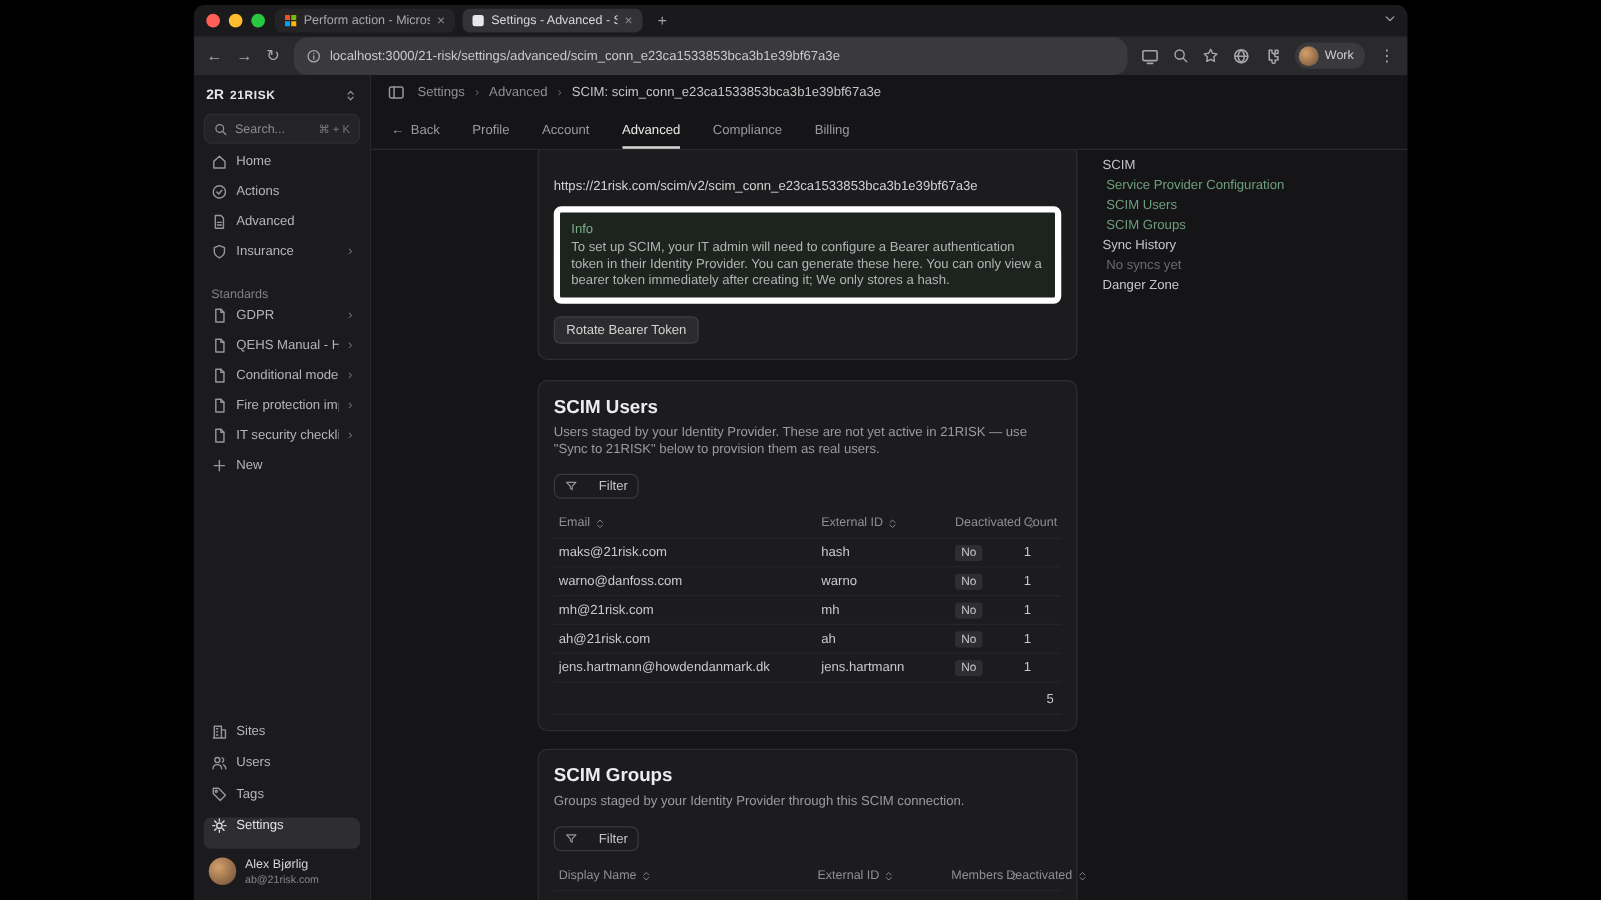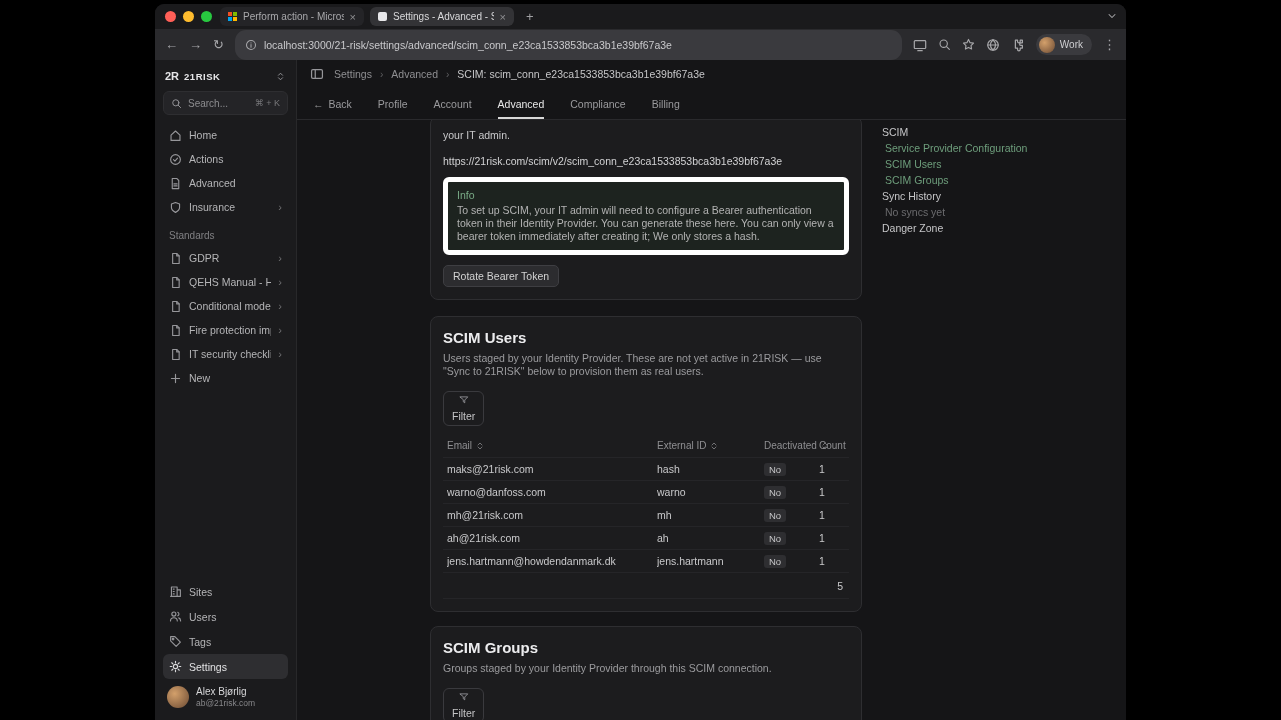--- a/index.html
+++ b/index.html
@@ -42,21 +42,21 @@
   .sidebar { width:142px; background:#1b1b1d; border-right:1px solid #28282a;
              display:flex; flex-direction:column; padding:8px; font-size:10.5px; color:#b5b5b7; }
   .logo-row { display:flex; align-items:flex-end; gap:5px; padding:2px 2px 9px; color:#e6e6e8; }
   .logo-mark { font-weight:bold; font-size:11px; }
   .logo-text { font-weight:bold; font-size:9.5px; letter-spacing:.5px; }
   .logo-row .coll { margin-left:auto; }
   .sic { stroke:#96969a; fill:none; stroke-width:1.4; stroke-linecap:round; stroke-linejoin:round; flex:none; }
   .searchbox { background:#242427; border:1px solid #2e2e31; border-radius:6px; height:24px;
                display:flex; align-items:center; gap:6px; padding:0 7px; color:#8c8c8f; font-size:10px; }
   .kbd { margin-left:auto; color:#77777a; font-size:9px; }
-  .sitem { display:flex; align-items:center; gap:7px; height:24px; padding:0 6px; border-radius:6px; }
+  .sitem { display:flex; align-items:flex-start; gap:7px; height:24px; padding:0 6px; border-radius:6px; }
   .sitem .lbl { white-space:nowrap; overflow:hidden; flex:1; }
   .chev { color:#6f6f72; font-size:11px; }
   .section-h { color:#808083; font-size:10px; padding:11px 6px 5px; }
   .bottom-block { margin-top:auto; }
   .bottom-block .sitem { height:25px; }
   .sitem.active { background:#2e2e31; color:#e2e2e4; }
   .sitem.active .sic { stroke:#d8d8da; }
   .user-row { display:flex; align-items:center; gap:7px; padding:7px 4px 4px; }
   .av22 { width:22px; height:22px; border-radius:50%; flex:none;
           background:radial-gradient(circle at 35% 35%, #d3a06b, #6b4a33); }
@@ -84,22 +84,22 @@
   .scim-url { margin-top:14px; color:#d2d2d4; font-size:10.5px; }
   .infobox { border:5px solid #ffffff; background:#1d231f; border-radius:6px; padding:7px 9px; margin-top:10px; }
   .infobox .t { color:#79ab86; font-size:10.5px; margin-bottom:3px; }
   .infobox .b { color:#b3b3b3; font-size:10.5px; line-height:13px; }
   .btn { display:inline-block; background:#2c2c2f; border:1px solid #3e3e42; border-radius:5px;
          color:#d2d2d2; font-size:10.5px; padding:4px 9px; margin-top:10px; }
 
   .card-tbl { margin-top:16px; }
   .card-title { color:#ececee; font-size:15px; font-weight:bold; }
   .card-desc { margin-top:6px; color:#9b9b9e; font-size:10.5px; line-height:13px; }
-  .filter-btn { display:inline-flex; align-items:center; gap:5px; border:1px solid #3a3a3e;
-                border-radius:6px; padding:3px 8px; color:#c4c4c6; font-size:10.5px; margin-top:13px;flex-direction:column; }
+  .filter-btn { display:inline-flex; align-items:center; gap:17px; border:1px solid #3a3a3e;
+                border-radius:6px; padding:3px 8px; color:#c4c4c6; font-size:10.5px; margin-top:13px; }
   .tbl { margin-top:8px; }
   .trow { display:grid; align-items:center; height:23px; border-bottom:1px solid #252528;
           font-size:10.5px; color:#c9c9cb; padding:0 4px; }
   .g-users { grid-template-columns:210px 107px 55px 1fr; }
   .g-groups { grid-template-columns:207px 107px 44px 1fr; }
   .thead { color:#8f8f92; font-size:10px; height:24px; }
   .thead .hc { display:flex; align-items:center; gap:4px; }
   .cell { white-space:nowrap; overflow:hidden; text-overflow:ellipsis; padding-right:6px; }
   .badge { display:inline-block; background:#2e2e31; border-radius:3px; padding:1px 5px;
            font-size:9.5px; color:#c6c6c8; }
@@ -343,21 +343,20 @@
         <span class="ptab">Account</span>
         <span class="ptab active">Advanced</span>
         <span class="ptab">Compliance</span>
         <span class="ptab">Billing</span>
       </div>
 
       <div class="scroll">
         <div class="column">
 
           <div class="card card-bearer">
-            <div>your IT admin.</div>
             <div class="scim-url">https://21risk.com/scim/v2/scim_conn_e23ca1533853bca3b1e39bf67a3e</div>
             <div class="infobox">
               <div class="t">Info</div>
               <div class="b">To set up SCIM, your IT admin will need to configure a Bearer authentication token in their Identity Provider. You can generate these here. You can only view a bearer token immediately after creating it; We only stores a hash.</div>
             </div>
             <span class="btn">Rotate Bearer Token</span>
           </div>
 
           <div class="card card-tbl">
             <div class="card-title">SCIM Users</div>

